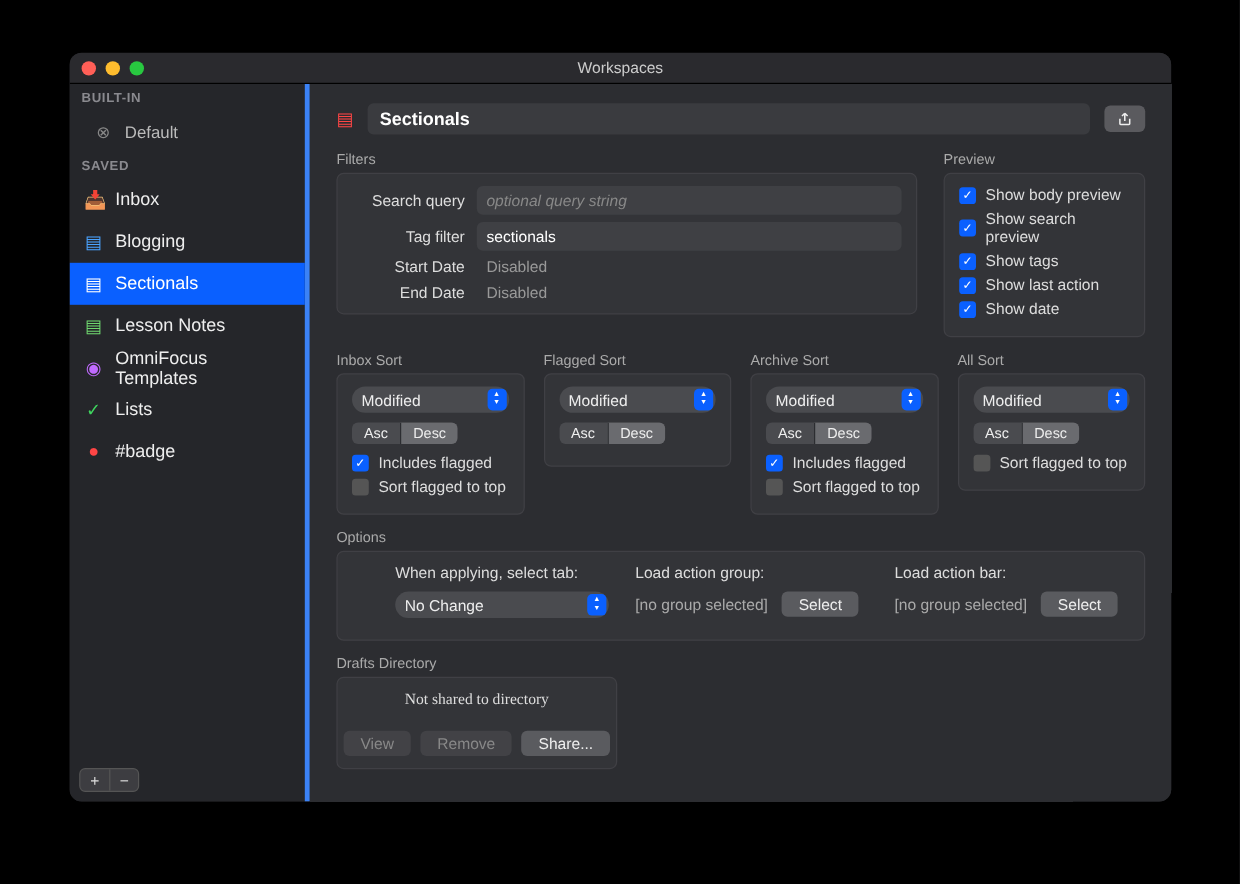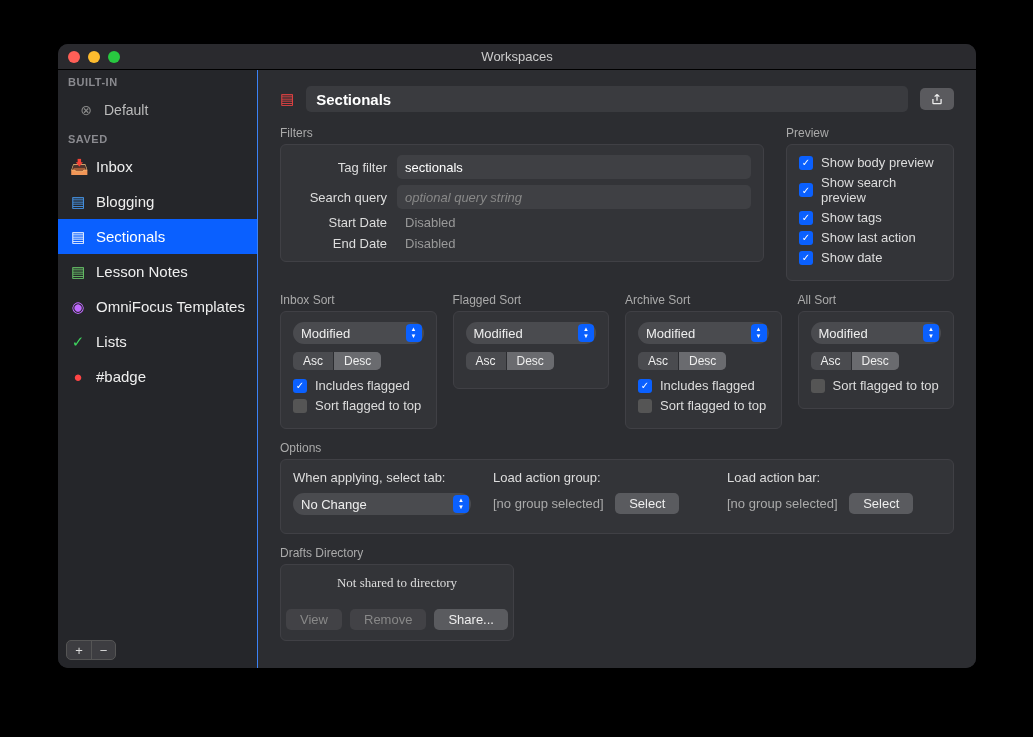--- a/index.html
+++ b/index.html
@@ -41,21 +41,21 @@
   .title {
     position: absolute; left: 0; right: 0;
     text-align: center;
     font-size: 13px;
     color: #ccc;
   }
   .body { flex: 1; display: flex; min-height: 0; }
   .sidebar {
     width: 200px;
     background: #25262a;
-    border-right: 1px solid #3b82f6;
+    border-right: 4px solid #3b82f6;
     display: flex;
     flex-direction: column;
   }
   .sb-header {
     padding: 6px 10px 4px;
     font-size: 11px;
     font-weight: 700;
     letter-spacing: .5px;
     color: #8a8a8f;
   }
@@ -248,20 +248,21 @@
     color: #fff;
   }
   .popup.gray .arrows { background: #6a6b6f; }
   .sort-box .seg { margin-bottom: 8px; }
 
   .opts-grid {
     display: grid;
     grid-template-columns: 180px 1fr 1fr;
     gap: 20px;
     font-size: 13px;
+    margin-left: 36px;
   }
   .opts-grid .col-label { margin-bottom: 8px; color: #ddd; }
   .nogroup { color: #aaa; margin-right: 8px; }
   .btn {
     background: #5a5b5f;
     border: none;
     border-radius: 5px;
     color: #eee;
     padding: 3px 14px;
     font-size: 13px;
@@ -348,26 +349,26 @@
               <path d="M5 12v7a1 1 0 001 1h12a1 1 0 001-1v-7"></path>
             </svg>
         </button>
       </div>
 
       <div class="filters-row">
         <div class="filters-left">
           <div class="sec-label">Filters</div>
           <div class="box">
             <div class="form-row">
+              <label>Search query</label>
+              <input class="txt-input" placeholder="optional query string" style="">
+            </div>
+            <div class="form-row">
               <label>Tag filter</label>
               <input class="txt-input" value="sectionals" style="">
-            </div>
-            <div class="form-row">
-              <label>Search query</label>
-              <input class="txt-input" placeholder="optional query string" style="">
             </div>
             <div class="form-row">
               <label>Start Date</label>
               <span class="disabled-text">Disabled</span>
             </div>
             <div class="form-row" style="margin-bottom:0">
               <label>End Date</label>
               <span class="disabled-text">Disabled</span>
             </div>
           </div>

